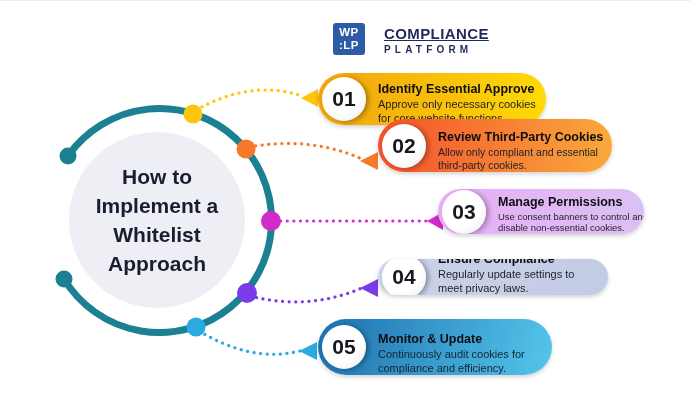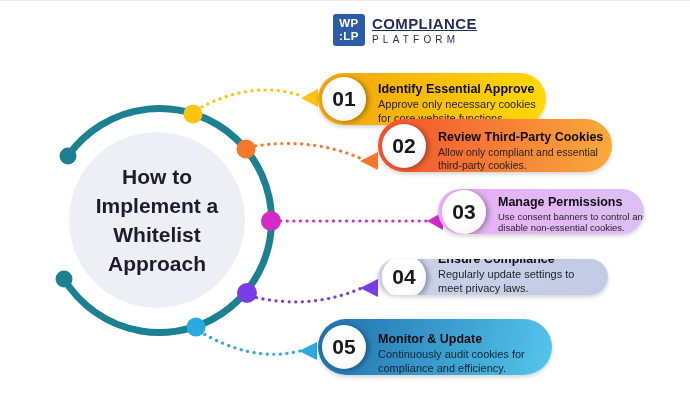--- a/index.html
+++ b/index.html
@@ -1,25 +1,25 @@
 <!DOCTYPE html>
 <html><head>
 <meta charset="utf-8">
 <style>
   html,body{margin:0;padding:0;background:#ffffff;font-family:"Liberation Sans",sans-serif;}
   #canvas{position:relative;width:690px;height:415px;background:#ffffff;overflow:hidden;border-top:1px solid #ececec;}
 
   
-  .logo{position:absolute;left:333px;top:13px;display:flex;align-items:center;gap:7px;}
+  .logo{position:absolute;left:333px;top:22px;display:flex;align-items:flex-end;gap:19px;}
   .logo-mark{width:32px;height:32px;background:#2E5BA6;border-radius:3px;color:#ffffff;
     display:flex;flex-direction:column;align-items:center;justify-content:center;
     font-weight:700;font-size:11.5px;line-height:13px;letter-spacing:0.5px;}
   .logo-text{display:flex;flex-direction:column;}
   .logo-name{font-weight:700;font-size:15px;letter-spacing:0.4px;color:#1F2A5B;text-decoration:underline;}
-  .logo-sub{font-weight:400;font-size:10px;letter-spacing:4.2px;color:#1F2A5B;margin-top:2px;}
+  .logo-sub{font-weight:700;font-size:10px;letter-spacing:4.2px;color:#1F2A5B;margin-top:2px;}
 
   
   .hub{position:absolute;left:69px;top:131px;width:176px;height:176px;border-radius:50%;
     background:#EDEFF5;display:flex;align-items:center;justify-content:center;text-align:center;}
   .hub-title{font-weight:700;font-size:21px;line-height:29px;color:#1C1C30;}
 
   
   #wire{position:absolute;left:0;top:0;width:690px;height:415px;}
 
   

